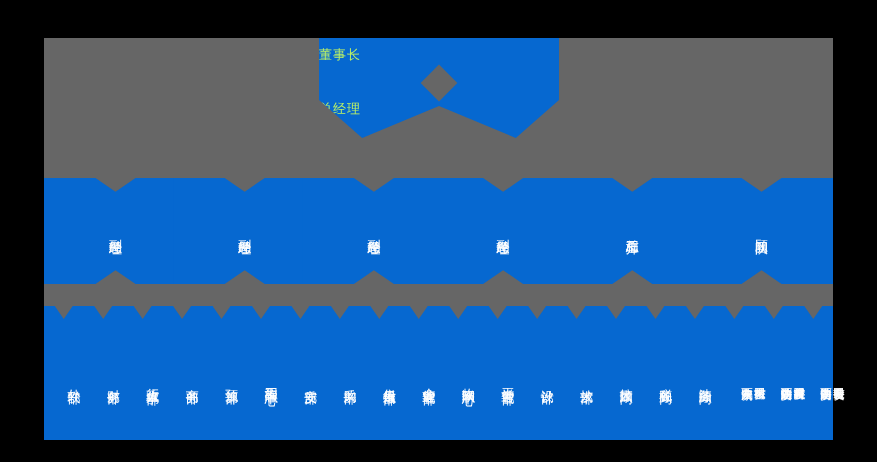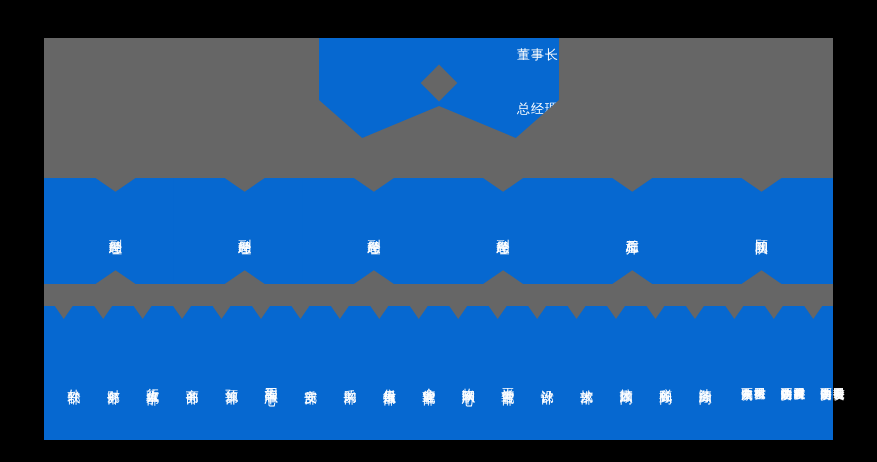--- a/index.html
+++ b/index.html
@@ -18,21 +18,21 @@
   .v-text{
     position:absolute;left:0;top:0;width:100%;height:100%;
     display:flex;align-items:center;justify-content:center;
     color:#fff;font-size:13px;line-height:20px;
     letter-spacing:1px;text-align:center;
     writing-mode:vertical-rl;text-orientation:upright;
     white-space:nowrap;pointer-events:none;
   }
   .h-text{
     position:absolute;left:0;width:100%;
-    text-align:right;color:#ffffff;font-size:13px;
+    text-align:left;color:#bef264;font-size:13px;
     letter-spacing:1px;white-space:nowrap;
   }
 
   
   .row1{
     position:absolute;left:275px;top:0px;width:240px;height:100px;
     background:#0668D0;
     clip-path:polygon(0 0,100% 0,100% 62%,82% 100%,50% 68%,18% 100%,0 62%);
   }
   .chairman-label{top:8px;}

